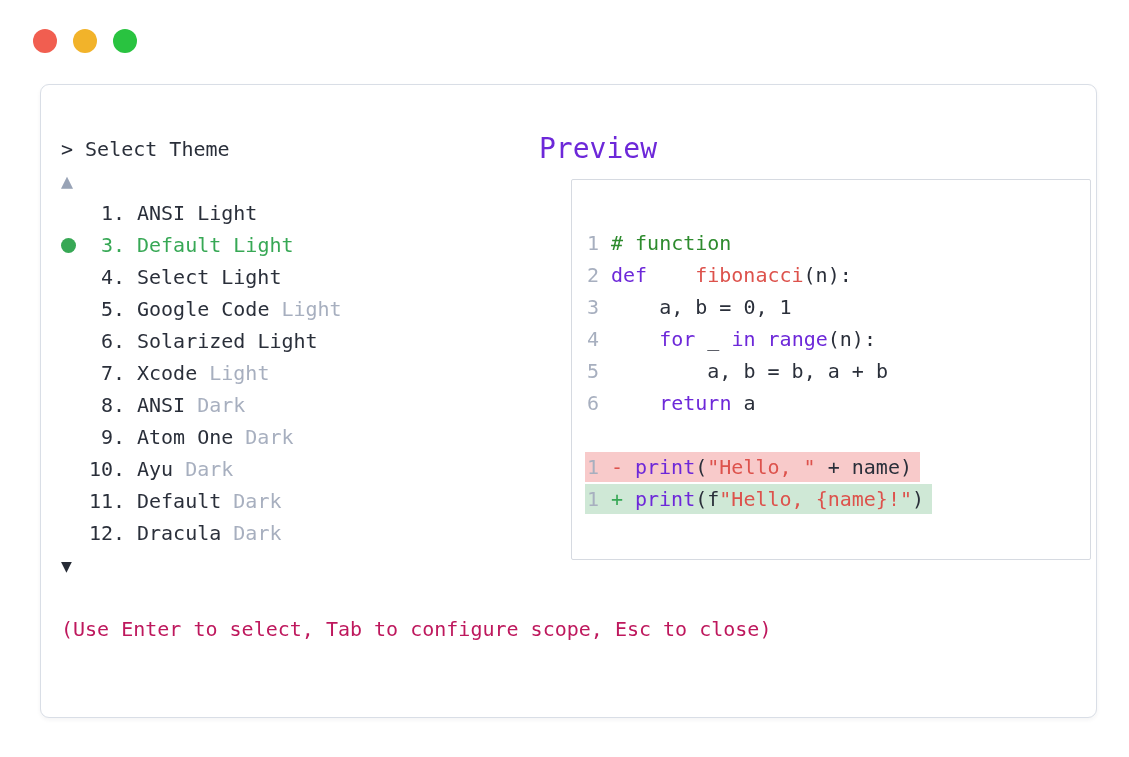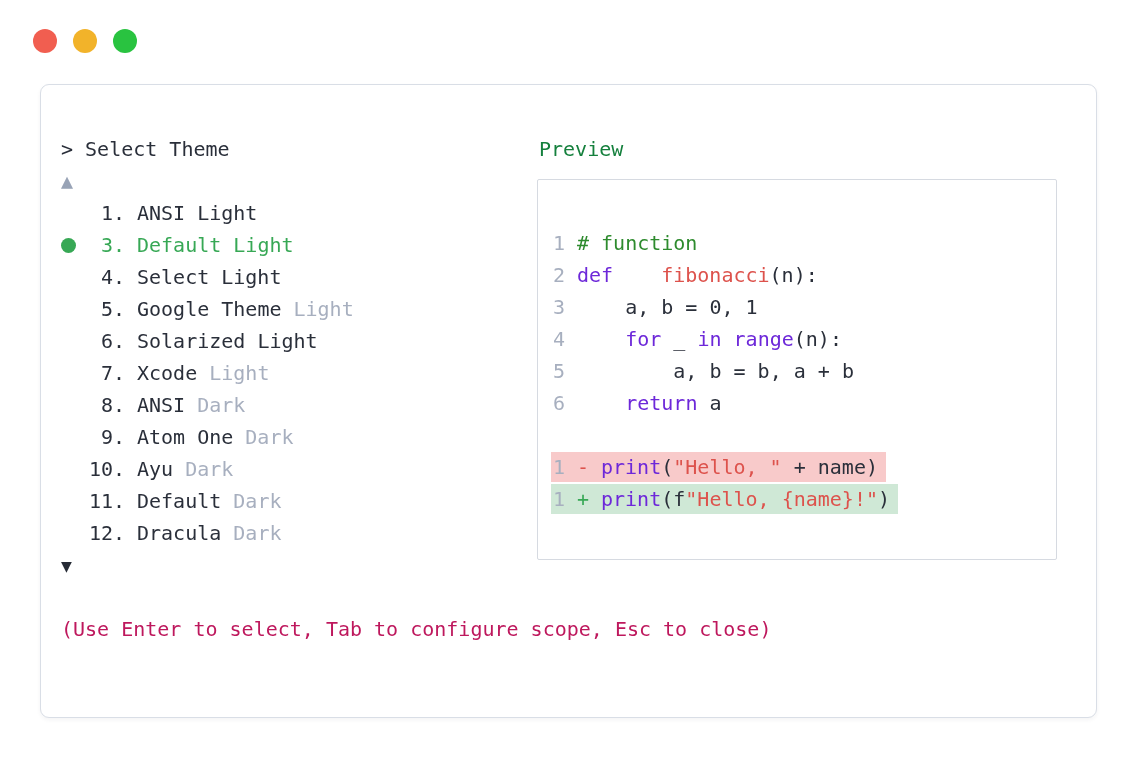--- a/index.html
+++ b/index.html
@@ -28,22 +28,22 @@
   .trow{height:32px;white-space:pre;cursor:pointer;}
   .marker{display:inline-block;width:28px;}
   .bullet{display:inline-block;width:15px;height:15px;border-radius:50%;background:#37a855;position:relative;top:1px;}
   .tnum{display:inline-block;width:36px;text-align:right;margin-right:12px;}
   .tsuffix{margin-left:12px;}
   .muted{color:#a7afbf;}
   .selected .tnum,.selected .tname,.selected .tsuffix{color:#37a855;}
   .hint{color:#be185d;}
 
   
-  .preview-label{position:absolute;left:498px;top:48px;font-size:20px;line-height:32px;color:#15803d;white-space:pre;}
-  .preview-box{position:absolute;left:496px;top:94px;width:520px;height:381px;box-sizing:border-box;
+  .preview-label{position:absolute;left:498px;top:48px;font-size:28px;line-height:32px;color:#6d28d9;white-space:pre;}
+  .preview-box{position:absolute;left:530px;top:94px;width:520px;height:381px;box-sizing:border-box;
                border:1.5px solid #d6dae1;border-radius:2px;background:#ffffff;
                padding:47px 10px 0 15px;font-size:20px;line-height:32px;color:#2a2f3a;}
   .cline{height:32px;white-space:pre;}
   .blankline{height:32px;}
   .ln{display:inline-block;width:24px;color:#a7afbf;}
   .tk-keyword{color:#6d28d9;}
   .tk-function{color:#dd524c;margin-left:36px;}
   .tk-string{color:#dd524c;}
   .tk-comment{color:#2e8b2e;}
   .tk-plain{color:#2a2f3a;}
@@ -67,21 +67,21 @@
 
   <div class="panel">
 
     <div class="left-col">
       <div class="line">&gt; Select Theme</div>
       <div class="line"><span class="scroll-btn up-glyph">▲</span></div>
 
       <div class="trow"><span class="marker"></span><span class="tnum">1.</span><span class="tname">ANSI</span><span class="tsuffix">Light</span></div>
       <div class="trow selected"><span class="marker"><span class="bullet"></span></span><span class="tnum">3.</span><span class="tname">Default</span><span class="tsuffix">Light</span></div>
       <div class="trow"><span class="marker"></span><span class="tnum">4.</span><span class="tname">Select</span><span class="tsuffix">Light</span></div>
-      <div class="trow"><span class="marker"></span><span class="tnum">5.</span><span class="tname">Google Theme</span><span class="tsuffix muted">Light</span></div>
+      <div class="trow"><span class="marker"></span><span class="tnum">5.</span><span class="tname">Google Code</span><span class="tsuffix muted">Light</span></div>
       <div class="trow"><span class="marker"></span><span class="tnum">6.</span><span class="tname">Solarized</span><span class="tsuffix">Light</span></div>
       <div class="trow"><span class="marker"></span><span class="tnum">7.</span><span class="tname">Xcode</span><span class="tsuffix muted">Light</span></div>
       <div class="trow"><span class="marker"></span><span class="tnum">8.</span><span class="tname">ANSI</span><span class="tsuffix muted">Dark</span></div>
       <div class="trow"><span class="marker"></span><span class="tnum">9.</span><span class="tname">Atom One</span><span class="tsuffix muted">Dark</span></div>
       <div class="trow"><span class="marker"></span><span class="tnum">10.</span><span class="tname">Ayu</span><span class="tsuffix muted">Dark</span></div>
       <div class="trow"><span class="marker"></span><span class="tnum">11.</span><span class="tname">Default</span><span class="tsuffix muted">Dark</span></div>
       <div class="trow"><span class="marker"></span><span class="tnum">12.</span><span class="tname">Dracula</span><span class="tsuffix muted">Dark</span></div>
 
       <div class="line"><span class="scroll-btn down-glyph">▼</span></div>
       <div class="line blankline"></div>

